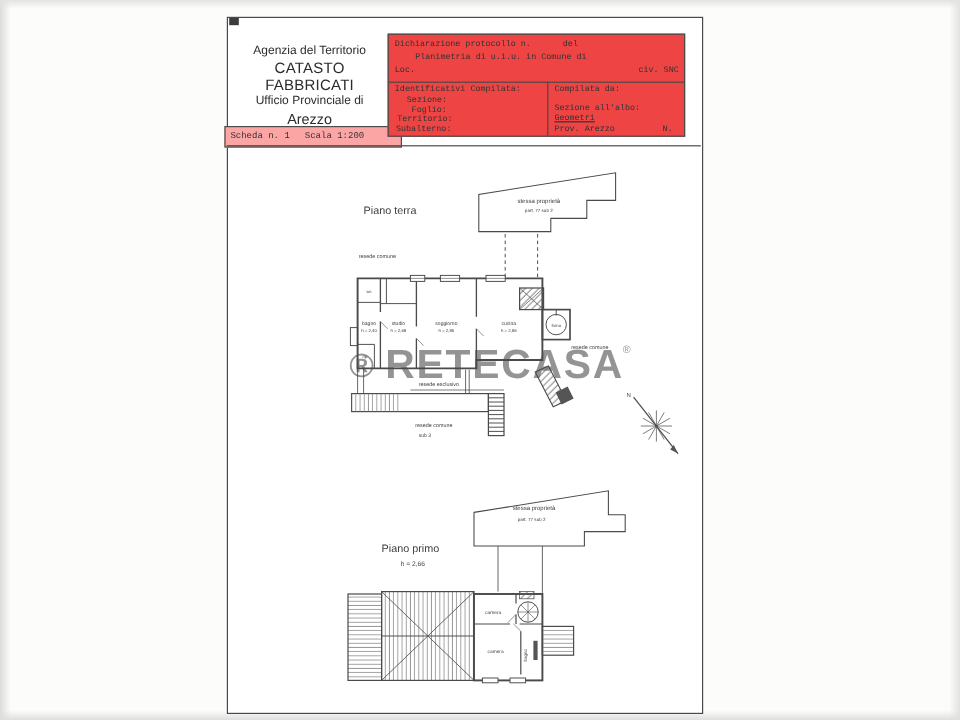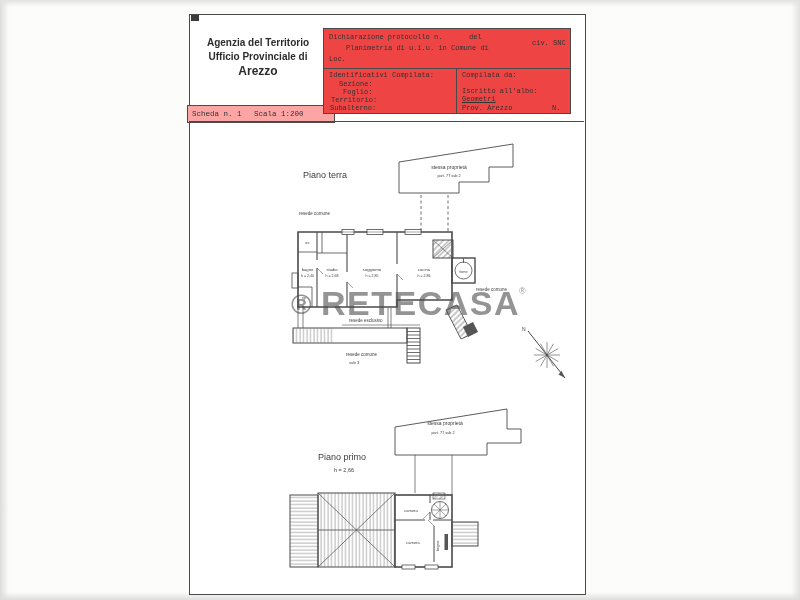--- a/index.html
+++ b/index.html
@@ -6,21 +6,21 @@
   .screen{position:relative;width:800px;height:600px;background:#fcfcfb;overflow:hidden;
           font-family:"Liberation Sans",sans-serif;color:#333;}
   .edge{position:absolute;pointer-events:none;}
   .edge.l{left:0;top:0;width:9px;height:600px;background:linear-gradient(90deg,#dcdcda,rgba(220,220,218,0));}
   .edge.r{right:0;top:0;width:9px;height:600px;background:linear-gradient(270deg,#e2e2e0,rgba(226,226,224,0));}
   .edge.t{left:0;top:0;width:800px;height:7px;background:linear-gradient(180deg,#e3e3e1,rgba(227,227,225,0));}
   .edge.b{left:0;bottom:0;width:800px;height:8px;background:linear-gradient(0deg,#dededc,rgba(222,222,220,0));}
   .sheet{position:absolute;left:189px;top:14px;width:395px;height:579px;border:1.5px solid #4a4a4a;background:#fff;}
   .corner-mark{position:absolute;left:191px;top:15px;width:8px;height:6px;background:#3c3c3c;}
   .agency{position:absolute;left:197px;top:36px;width:122px;text-align:center;color:#2c2c2c;}
-  .agency div{font-weight:bold;line-height:14px;}
+  .agency div{font-weight:normal;line-height:14px;}
   .agency .a1{font-size:10px;}
   .agency .a2{font-size:12.5px;letter-spacing:.2px;}
   .agency .a3{font-size:10px;}
   .agency .a4{font-size:12px;}
   .scheda-box{position:absolute;left:187px;top:105px;width:146px;height:16px;border:1px solid #4a4a4a;
               background:#fca5a5;font-family:"Liberation Mono",monospace;font-size:7.5px;color:#333;}
   .scheda-box span{position:absolute;top:4px;white-space:pre;}
   .scheda-box .s1{left:4px;}
   .scheda-box .s2{left:66px;}
   .protocol-box{position:absolute;left:323px;top:28px;width:246px;height:84px;border:1px solid #4a4a4a;
@@ -40,44 +40,45 @@
   <div class="edge l"></div>
   <div class="edge r"></div>
   <div class="edge t"></div>
   <div class="edge b"></div>
 
   <div class="sheet"></div>
   <div class="corner-mark"></div>
 
   <div class="agency">
     <div class="a1">Agenzia del Territorio</div>
+    <div class="a2">CATASTO FABBRICATI</div>
     <div class="a3">Ufficio Provinciale di</div>
     <div class="a4">Arezzo</div>
   </div>
 
   <div class="scheda-box">
     <span class="s1">Scheda n. 1</span>
     <span class="s2">Scala 1:200</span>
   </div>
 
   <div class="protocol-box">
     <span style="left:5px;top:4px">Dichiarazione protocollo n.</span>
     <span style="left:145px;top:4px">del</span>
     <span style="left:22px;top:15px">Planimetria di u.i.u. in Comune di</span>
     <span style="left:5px;top:26px">Loc.</span>
-    <span style="left:208px;top:10px">civ. SNC</span>
+    <span style="left:208px;top:26px">civ. SNC</span>
     <div class="pb-div-h"></div>
     <div class="pb-div-v"></div>
     <span style="left:5px;top:42px">Identificativi Compilata:</span>
     <span style="left:15px;top:51px">Sezione:</span>
     <span style="left:19px;top:59px">Foglio:</span>
     <span style="left:7px;top:67px">Territorio:</span>
     <span style="left:6px;top:75px">Subalterno:</span>
     <span style="left:138px;top:42px">Compilata da:</span>
-    <span style="left:138px;top:58px">Iscritto all'albo:</span>
+    <span style="left:138px;top:58px">Sezione all'albo:</span>
     <span style="left:138px;top:66px" class="underl">Geometri</span>
     <span style="left:138px;top:75px">Prov. Arezzo</span>
     <span style="left:228px;top:75px">N.</span>
   </div>
 
   <div class="header-line"></div>
 
   <svg width="397" height="471" viewBox="0 0 397 471">
     <defs>
       <pattern id="vh" width="3.5" height="6" patternUnits="userSpaceOnUse">

